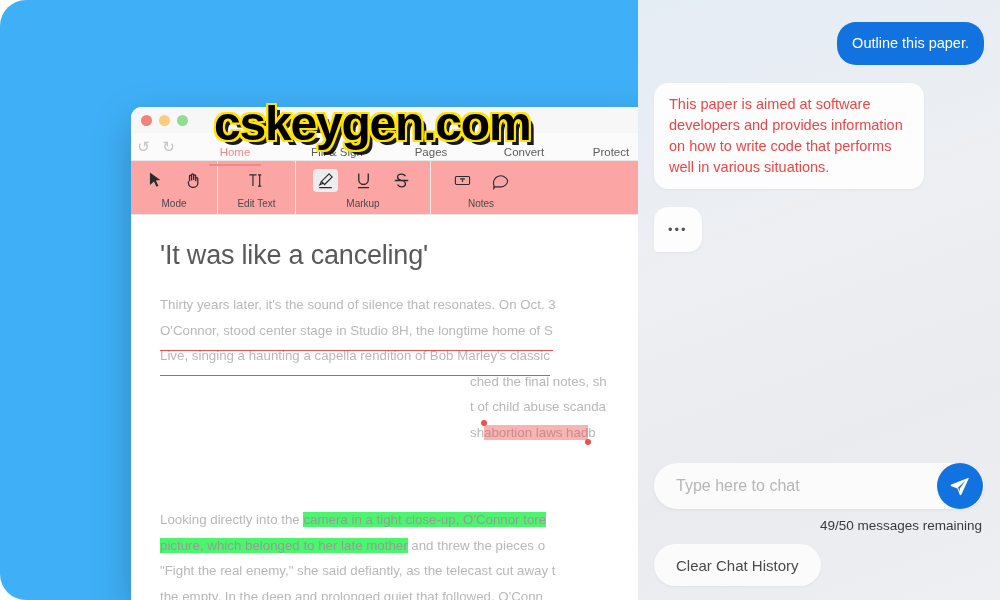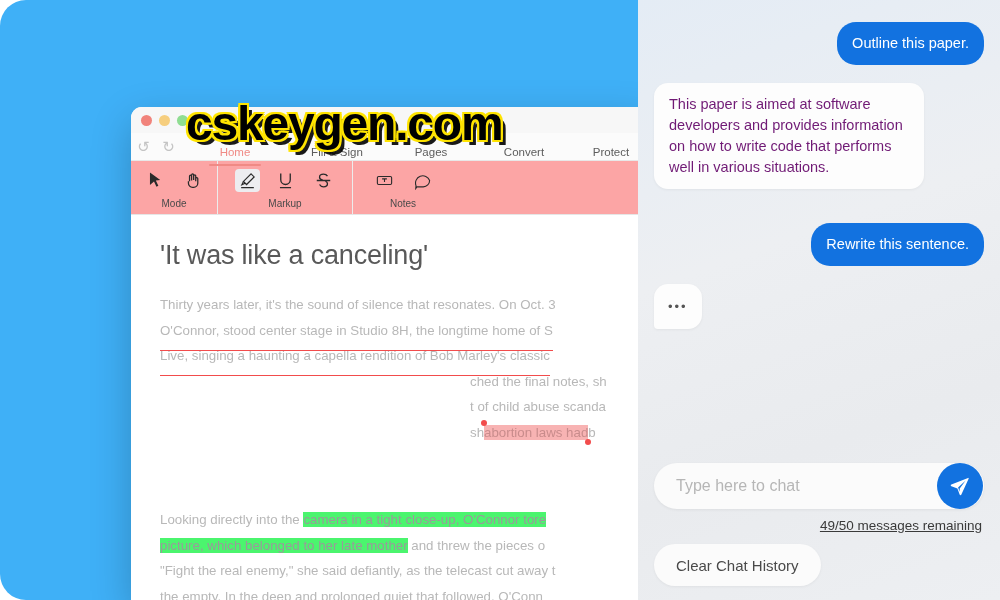--- a/index.html
+++ b/index.html
@@ -130,21 +130,21 @@
     display: flex; align-items: center; justify-content: center;
   }
   .sw.rainbow {
     border-radius: 8px;
     background: conic-gradient(#ff2d2d, #ffd400, #36e05a, #00c8ff, #7a4bff, #ff2ddc, #ff2d2d);
   }
   .check { width: 16px; height: 16px; }
 
   
   .watermark {
-    position: absolute; left: 186px; top: 96px;
+    position: absolute; left: 214px; top: 96px;
     font-size: 48px; font-weight: 800; color: #000000;
     letter-spacing: -1.2px; white-space: nowrap;
     text-shadow:
        2px 0 0 #FFE400, -2px 0 0 #FFE400, 0 2px 0 #FFE400, 0 -2px 0 #FFE400,
        2px 2px 0 #FFE400, -2px -2px 0 #FFE400, 2px -2px 0 #FFE400, -2px 2px 0 #FFE400,
        5px 5px 0 rgba(0,0,0,0.9);
   }
 
   
   .chat {
@@ -154,21 +154,21 @@
   }
   .chat-scroll { flex: 1; position: relative; padding: 22px 16px 0 16px; overflow: hidden; }
   .row { display: flex; margin-bottom: 18px; }
   .row.right { justify-content: flex-end; }
   .row.left  { justify-content: flex-start; }
   .bubble {
     max-width: 270px; padding: 11px 15px; border-radius: 18px;
     font-size: 14.5px; line-height: 21px;
   }
   .bubble.user { background: #1272E0; color: #ffffff; border-radius: 19px; }
-  .bubble.bot  { background: #fdfdfd; color: #701a75; border-radius: 14px;
+  .bubble.bot  { background: #fdfdfd; color: #ef4444; border-radius: 14px;
                  box-shadow: 0 1px 3px rgba(0,0,0,0.05); }
   .bubble.typing {
     background: #fdfdfd; border-radius: 14px; border-bottom-left-radius: 4px;
     padding: 12px 14px; color: #555; letter-spacing: 2px; font-size: 13px;
     box-shadow: 0 1px 3px rgba(0,0,0,0.05);
   }
   .chat-footer { padding: 0 16px 14px 16px; }
   .inputwrap {
     position: relative; height: 46px; background: #fbfbfb;
     border-radius: 23px; display: flex; align-items: center;
@@ -182,21 +182,20 @@
   .chat-input::placeholder { color: #b6b6b6; }
   .send-btn {
     position: absolute; right: 1px; top: 50%; transform: translateY(-50%);
     width: 46px; height: 46px; border-radius: 50%;
     background: #1272E0; display: flex; align-items: center; justify-content: center;
     border: 0; cursor: pointer;
   }
   .remaining {
     text-align: right; font-size: 13.5px; color: #3a3a3a;
     margin: 9px 2px 11px 0;
-    text-decoration: underline;
   }
   .footer-btns { display: flex; justify-content: space-between; align-items: center; }
   .pill {
     background: #fbfbfb; border: 0; border-radius: 21px; height: 42px;
     font-size: 15px; color: #4a4a4a; padding: 0 22px; cursor: pointer;
     font-family: "Liberation Sans", sans-serif;
     box-shadow: 0 1px 3px rgba(0,0,0,0.05);
   }
   .pill.export { color: #1272E0; padding: 0 30px; }
 </style>
@@ -238,20 +237,31 @@
           </span>
           <span class="ico-btn">
             <svg class="ico" viewBox="0 0 24 24" fill="none" stroke="#2b2b2b" stroke-width="1.6">
                 <path d="M7 13V6.5a1.3 1.3 0 012.6 0V12m0-.5V5a1.3 1.3 0 012.6 0v6.5m0-.4V6.2a1.3 1.3 0 012.6 0V13m0-3.4a1.3 1.3 0 012.6 0v5.8c0 3-2.3 5.2-5.2 5.2h-1.4c-2.9 0-5.2-2.2-5.2-5.2V13"></path>
               </svg>
           </span>
         </div>
         <span class="grp-label">Mode</span>
       </div>
 
+      <div class="grp" style="width:78px">
+        <div class="grp-icons">
+          <span class="ico-btn">
+            <svg class="ico" viewBox="0 0 24 24" fill="none" stroke="#2b2b2b" stroke-width="1.5">
+              <path d="M3 5h9M7.5 5v14"></path>
+                <path d="M16 5v14M14 5h4M14 19h4"></path>
+              </svg>
+          </span>
+        </div>
+        <span class="grp-label">Edit Text</span>
+      </div>
 
       <div class="grp" style="width:135px">
         <div class="grp-icons">
           <span class="ico-btn active">
             <svg class="ico" viewBox="0 0 24 24" fill="none" stroke="#2b2b2b" stroke-width="1.5">
               <path d="M16.5 3.6l3.9 3.9-9.6 9.6-3.9-3.9z"></path>
                 <path d="M6.9 13.2l-2 4.2 4.2-2"></path>
                 <path d="M4 21h16"></path>
               </svg>
           </span>
@@ -326,23 +336,20 @@
 
   <div class="chat">
 
     <div class="chat-scroll">
       <div class="row right">
         <div class="bubble user">Outline this paper.</div>
       </div>
       <div class="row left">
         <div class="bubble bot">This paper is aimed at software developers and provides information on how to write code that performs well in various situations.</div>
       </div>
-      <div class="row right" style="margin-top:34px">
-        <div class="bubble user">Rewrite this sentence.</div>
-      </div>
       <div class="row left">
         <div class="bubble typing">•••</div>
       </div>
     </div>
 
     <div class="chat-footer">
       <div class="inputwrap">
         <input class="chat-input" type="text" placeholder="Type here to chat" style="">
         <button class="send-btn">
           <svg width="22" height="22" viewBox="0 0 24 24" fill="#ffffff">

